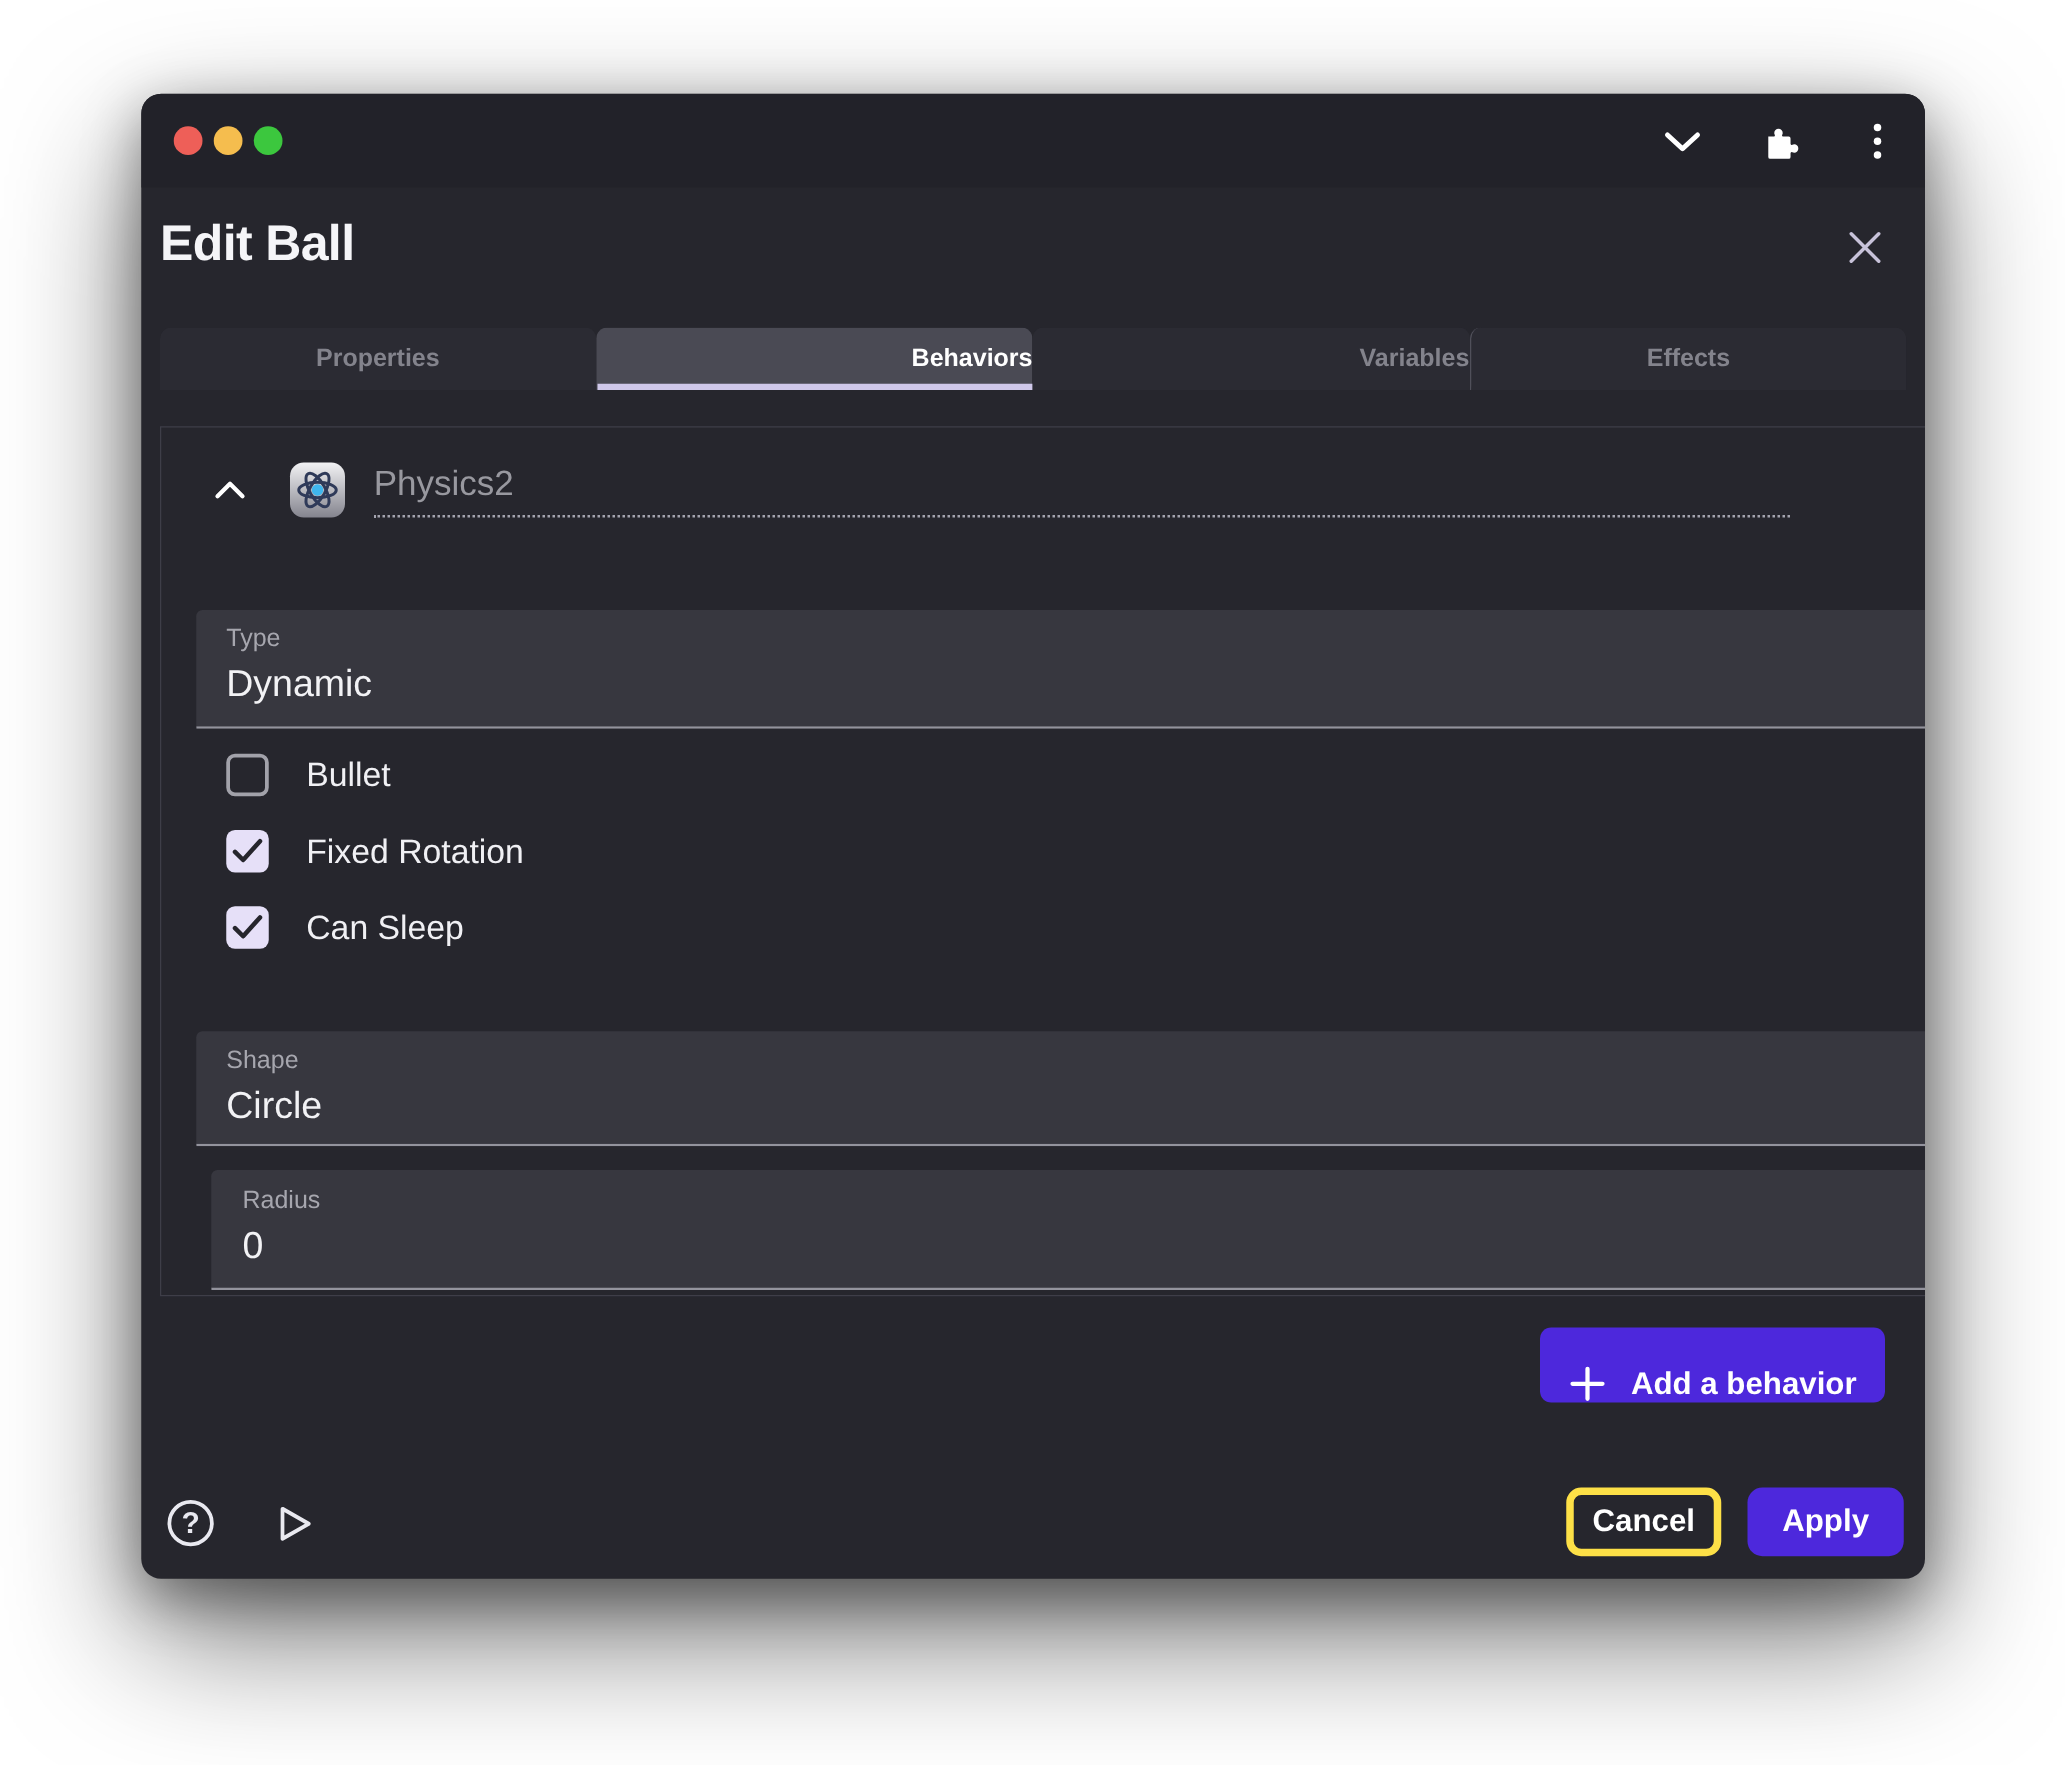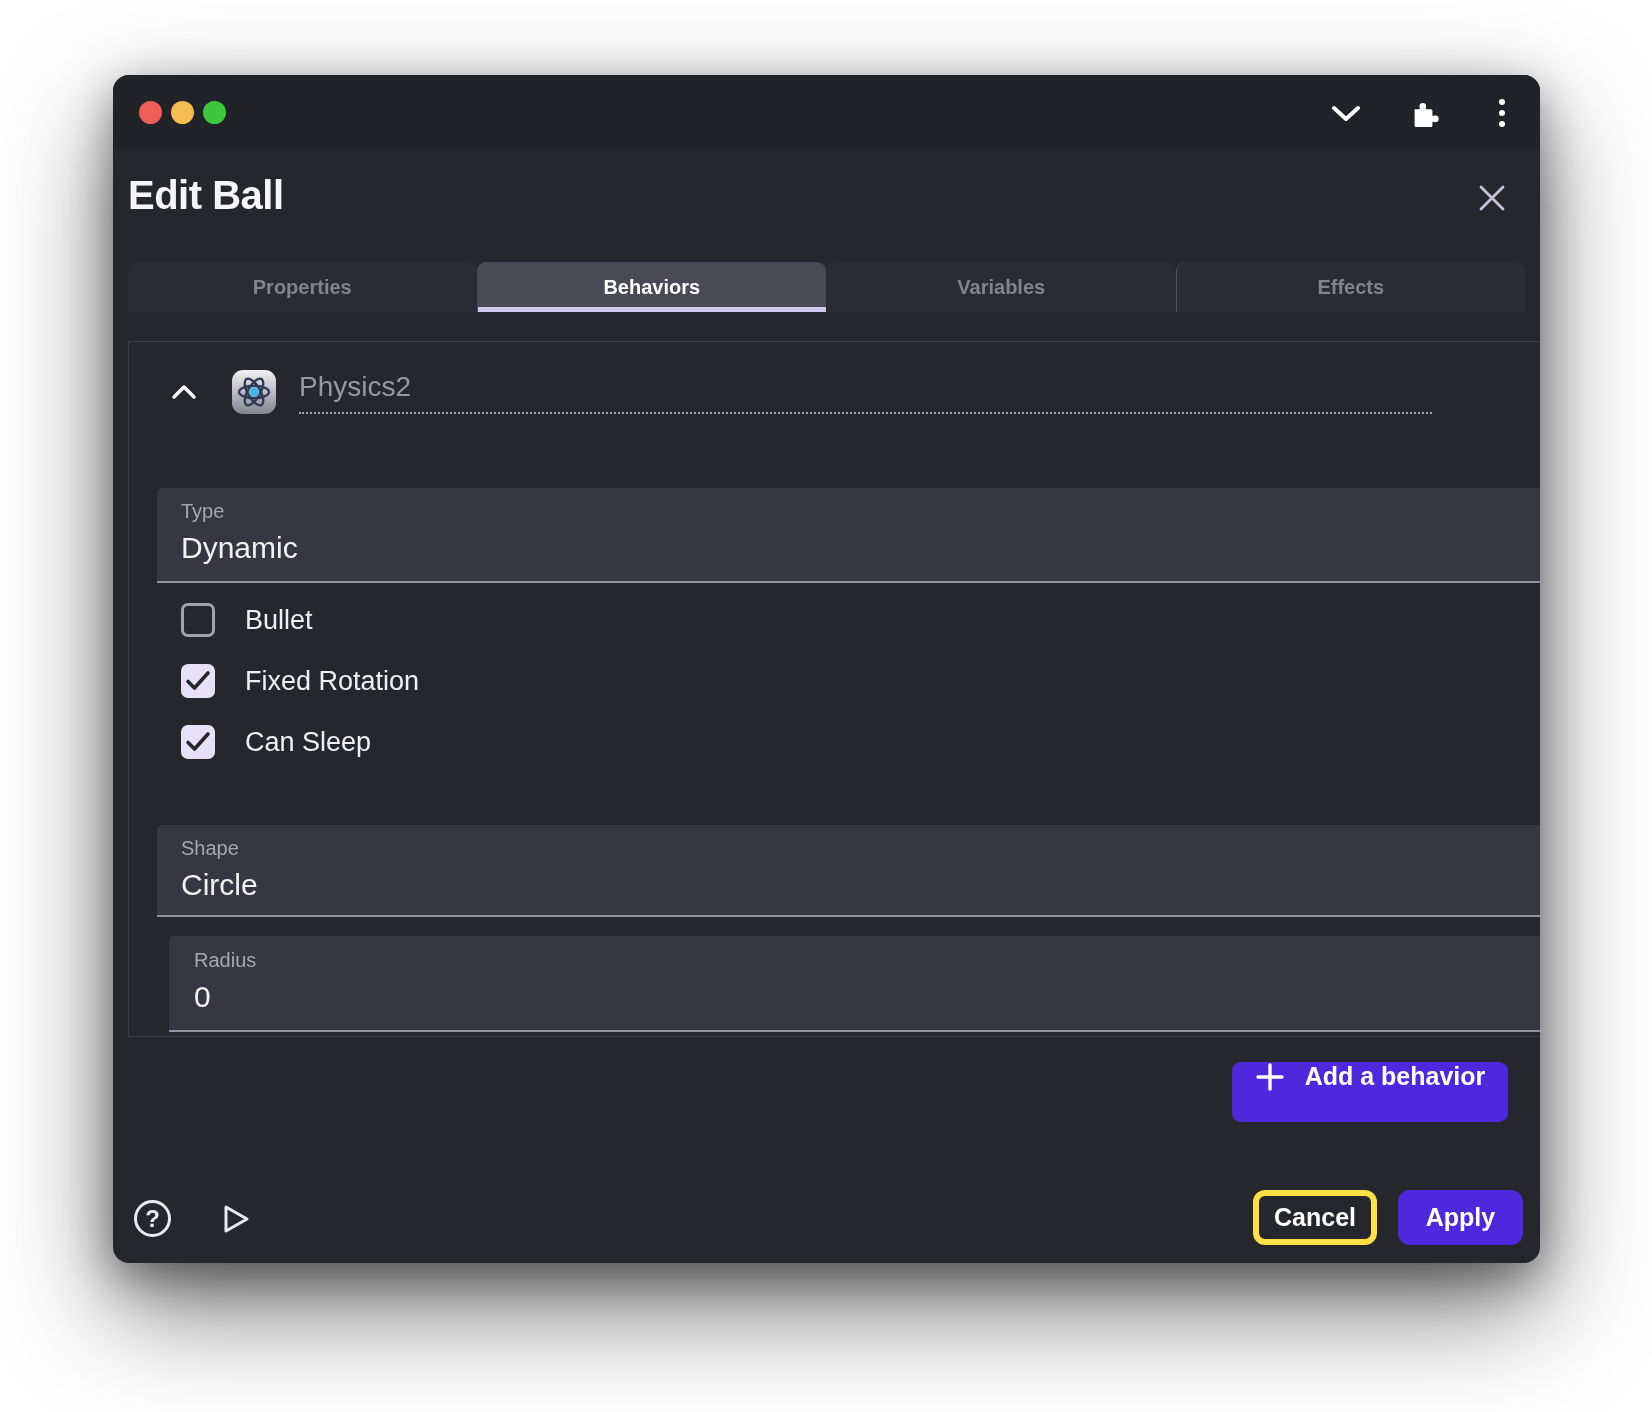--- a/index.html
+++ b/index.html
@@ -29,21 +29,21 @@
     color:#f5f5f8;letter-spacing:-.5px;line-height:44px;}
   .close-btn{position:absolute;right:30px;top:105px;width:36px;height:36px;
     display:flex;align-items:center;justify-content:center;cursor:pointer;background:none;border:none;}
   
   .tabbar{position:absolute;left:15px;top:187px;width:1397px;height:50px;display:flex;
     border-radius:9px 9px 0 0;overflow:hidden;}
   .tab{flex:1;position:relative;background:#2B2B33;display:flex;align-items:center;justify-content:center;
     cursor:pointer;border-radius:9px 9px 0 0;}
   .tab + .tab{border-left:1px solid #50505A;}
   .tab.active{background:#4A4A54;}
-  .tab.active, .tab.active + .tab{border-left-color:transparent;}
+  .tab.active, .tab.active + .tab{border-left-color:transparent;justify-content:flex-end;}
   .tab-label{font-size:20px;font-weight:700;color:#83838C;}
   .tab.active .tab-label{color:#ffffff;}
   .tab.active::after{content:"";position:absolute;left:0;right:0;bottom:0;height:5px;
     background:var(--tab-underline);}
   
   .panel{position:absolute;left:15px;top:266px;width:1575px;height:696px;
     border:1px solid #3E3E48;background:var(--dialog-bg);}
   .scroll-thumb{position:absolute;right:4px;top:4px;width:13px;height:190px;border-radius:7px;
     background:#7B7B81;cursor:pointer;}
   .behavior-header{position:absolute;left:42px;top:22px;right:150px;height:56px;
@@ -72,21 +72,21 @@
   .cb-box{width:34px;height:34px;border-radius:7px;border:3px solid #A2A2AA;position:relative;flex:0 0 auto;}
   .cb-box svg{display:none;}
   .checkbox-row.checked .cb-box{border:none;background:var(--checkbox-checked);}
   .checkbox-row.checked .cb-box svg{display:block;position:absolute;left:4px;top:5px;}
   .cb-label{margin-left:30px;font-size:27px;color:#F0F0F4;}
   .radius-field{position:absolute;left:40px;right:82px;top:594px;height:96px;background:var(--field-bg);
     border-radius:5px 5px 0 0;border-bottom:2px solid #93939D;padding:13px 12px 0 25px;cursor:text;}
   .unit{position:absolute;right:26px;bottom:22px;font-size:26px;color:#B5B5BD;}
   
   .add-behavior{position:absolute;left:1119px;top:987px;width:276px;height:60px;background:var(--accent);
-    border:none;border-radius:9px;display:flex;align-items:flex-start;justify-content:center;gap:20px;
+    border:none;border-radius:9px;display:flex;align-items:flex-end;justify-content:center;gap:20px;
     color:#fff;font-size:25px;font-weight:700;cursor:pointer;font-family:inherit;}
   
   .footer-help{position:absolute;left:21px;top:1125px;width:37px;height:37px;border-radius:50%;
     border:3px solid #E9E9F0;color:#E9E9F0;font-size:24px;font-weight:700;background:none;
     display:flex;align-items:center;justify-content:center;cursor:pointer;}
   .footer-play{position:absolute;left:104px;top:1125px;width:37px;height:37px;background:none;border:none;
     display:flex;align-items:center;justify-content:center;cursor:pointer;}
   .cancel-btn{position:absolute;left:1140px;top:1115px;width:124px;height:55px;background:none;
     border:6px solid #fde047;border-radius:12px;color:#fff;font-size:25px;font-weight:700;
     cursor:pointer;font-family:inherit;}

